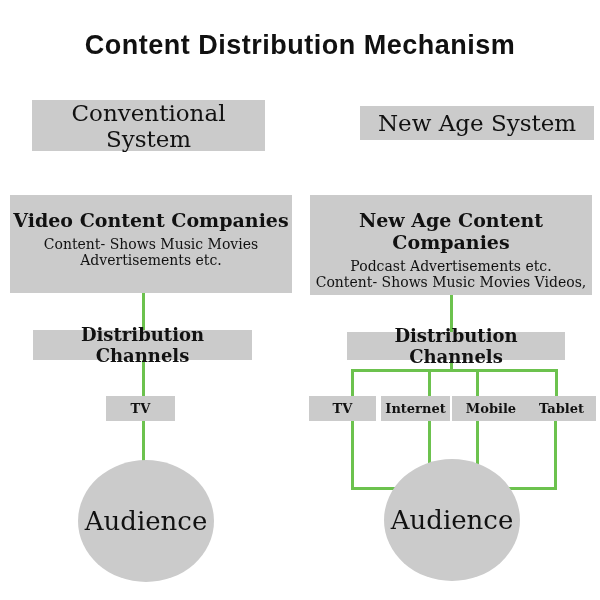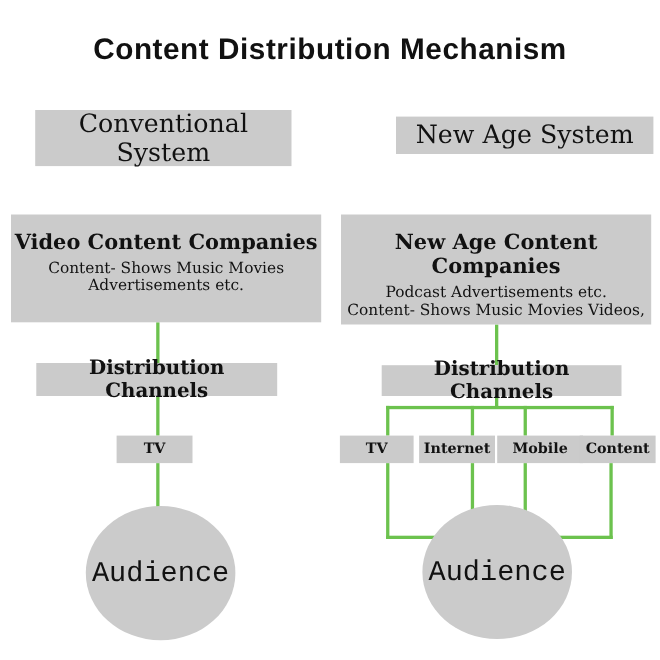--- a/index.html
+++ b/index.html
@@ -44,21 +44,21 @@
   .dev{font-size:13px;font-weight:bold;height:25px;top:396px;}
   .dev-tv-left{left:106px;width:69px;}
   .dev-tv-right{left:309px;width:67px;}
   .dev-internet{left:381px;width:69px;}
   .dev-mobile{left:452px;width:78px;}
   .dev-tablet{left:527px;width:69px;}
   
   .circle{
     background:var(--box-fill);border-radius:50%;
     display:flex;align-items:center;justify-content:center;
-    font-size:26px;width:136px;height:122px;font-family:Liberation Mono, monospace;
+    font-size:26px;width:136px;height:122px;
   }
   .circle-left{left:78px;top:460px;}
   .circle-right{left:384px;top:459px;}
   
   .line{background:var(--connector-green);}
   .l1{left:142px;top:293px;width:3px;height:38px;}
   .l2{left:142px;top:360px;width:3px;height:36px;}
   .l3{left:142px;top:421px;width:3px;height:42px;}
   .r1{left:450px;top:295px;width:3px;height:37px;}
   .r2{left:450px;top:360px;width:3px;height:11px;}
@@ -117,15 +117,15 @@
   <div class="ctitle">New Age Content Companies</div>
   <div class="csub">Podcast Advertisements etc.</div>
   <div class="csub">Content- Shows Music Movies Videos,</div>
 </div>
 
 <div class="abs gbox dc dc-right">Distribution Channels</div>
 
 <div class="abs gbox dev dev-tv-right">TV</div>
 <div class="abs gbox dev dev-internet">Internet</div>
 <div class="abs gbox dev dev-mobile">Mobile</div>
-<div class="abs gbox dev dev-tablet">Content</div>
+<div class="abs gbox dev dev-tablet">Tablet</div>
 
 <div class="abs circle circle-right">Audience</div>
 
 </body></html>

